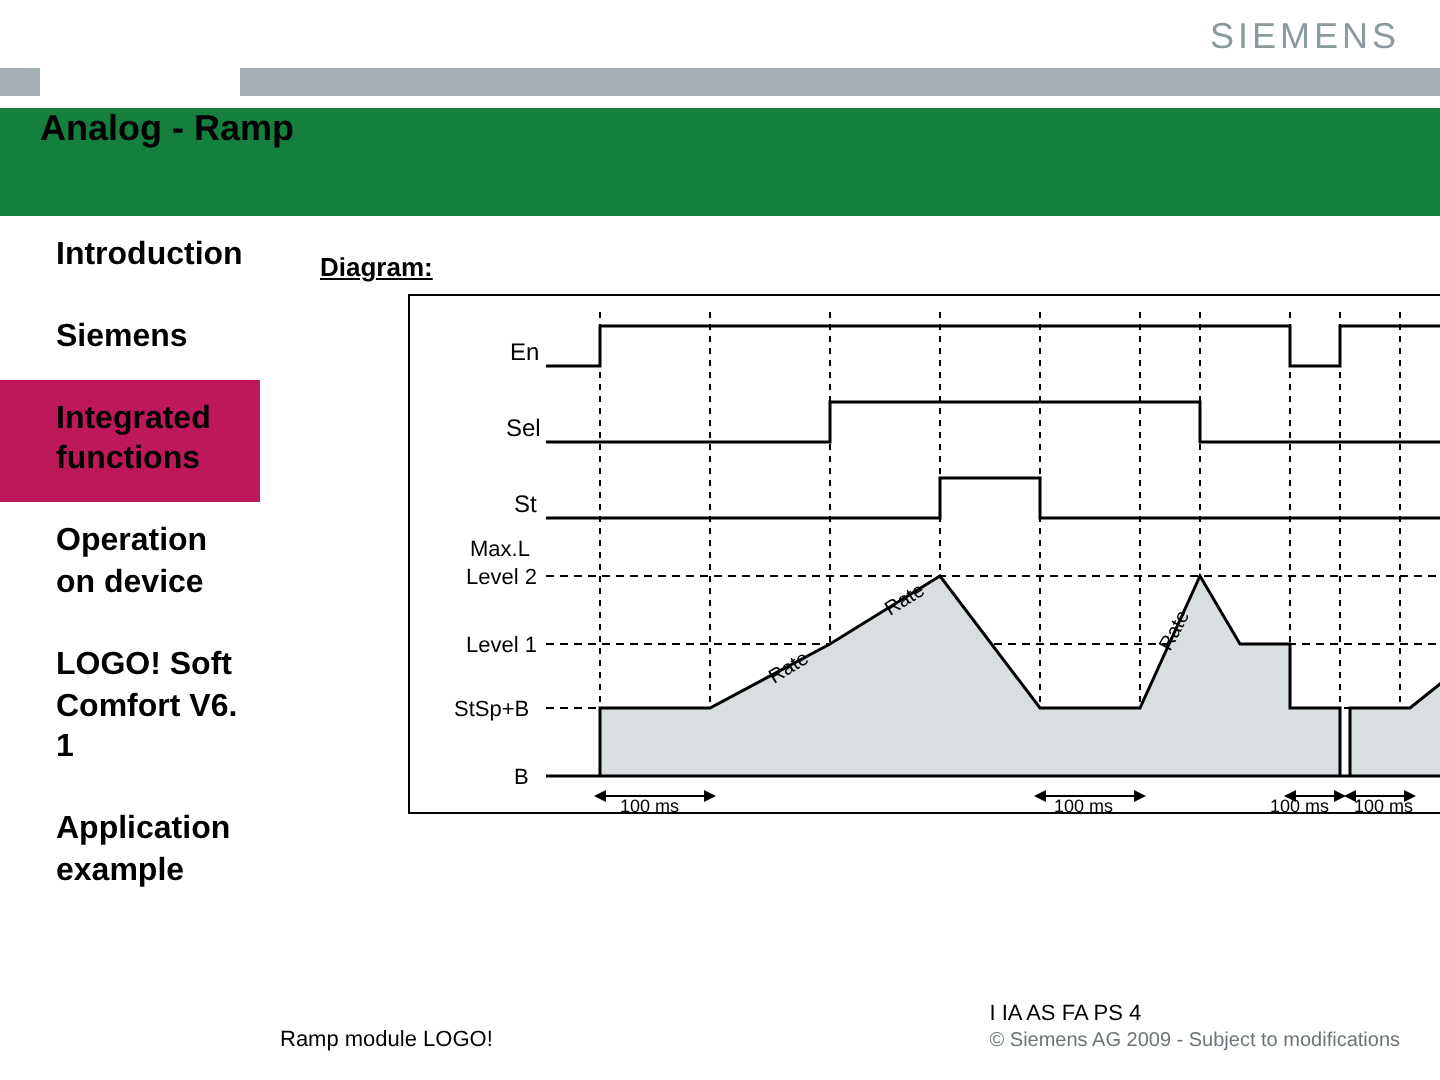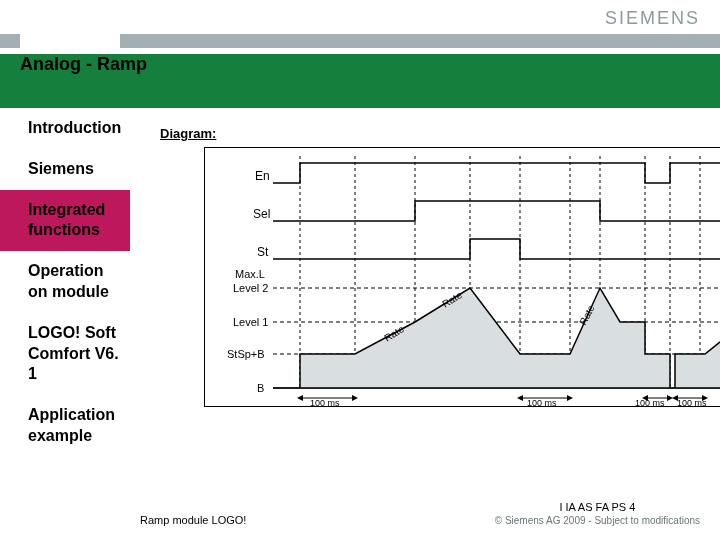--- a/index.html
+++ b/index.html
@@ -10,40 +10,40 @@
   .logo { position: absolute; right: 20px; top: 8px; font-weight: normal; letter-spacing: 2px; color: #8b9a9d; font-size: 18px; }
   .titlebar { position: absolute; left: 0; top: 54px; width: 100%; height: 54px; background: #15803d; padding-left: 20px; display: flex; align-items: flex-start; }
   .title { font-size: 18px; font-weight: bold; color: #000; }
   .sidebar { position: absolute; left: 0; top: 108px; width: 130px; }
   .side-item { font-size: 16px; font-weight: bold; color: #000; padding: 10px 8px 10px 28px; line-height: 1.3; }
   .side-item.active { background: #be185d; }
   .content { position: absolute; left: 140px; top: 126px; width: 560px; padding-left: 20px; }
   .diagram-label { font-size: 13px; font-weight: bold; text-decoration: underline; margin-bottom: 6px; }
   .diagram-box { border: 1.5px solid #000; width: 560px; height: 260px; position: relative; background: #fff; margin-left: 44px; }
   .footer { position: absolute; bottom: 14px; left: 140px; right: 20px; display: flex; justify-content: space-between; align-items: flex-end; font-size: 11px; }
-  .footer-right { text-align: center; }
+  .footer-right { text-align: left; }
   .copyright { font-size: 10px; color: #6b7577; margin-top: 2px; }
   svg text { font-family: Arial, sans-serif; }
 </style>
 </head>
 <body>
 
 <div class="topbar"></div>
 <div class="topband"></div>
 <div class="logo">SIEMENS</div>
 
 <div class="titlebar">
   <div class="title">Analog - Ramp</div>
 </div>
 
 <div class="sidebar">
   <div class="side-item">Introduction</div>
   <div class="side-item">Siemens</div>
   <div class="side-item active">Integrated functions</div>
-  <div class="side-item">Operation on module</div>
+  <div class="side-item">Operation on device</div>
   <div class="side-item">LOGO! Soft Comfort V6. 1</div>
   <div class="side-item">Application example</div>
 </div>
 
 <div class="content">
   <div class="diagram-label">Diagram:</div>
   <div class="diagram-box">
     <svg width="560" height="260" viewBox="0 0 560 260">
 
       <g stroke="#000" stroke-width="1" stroke-dasharray="3,3">

